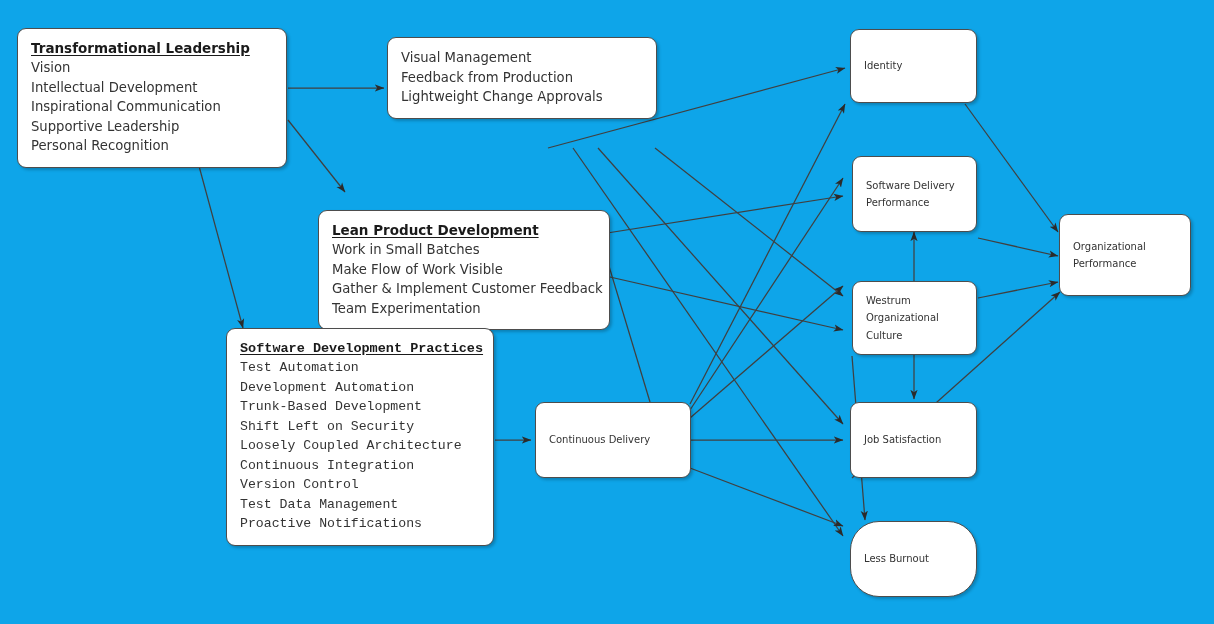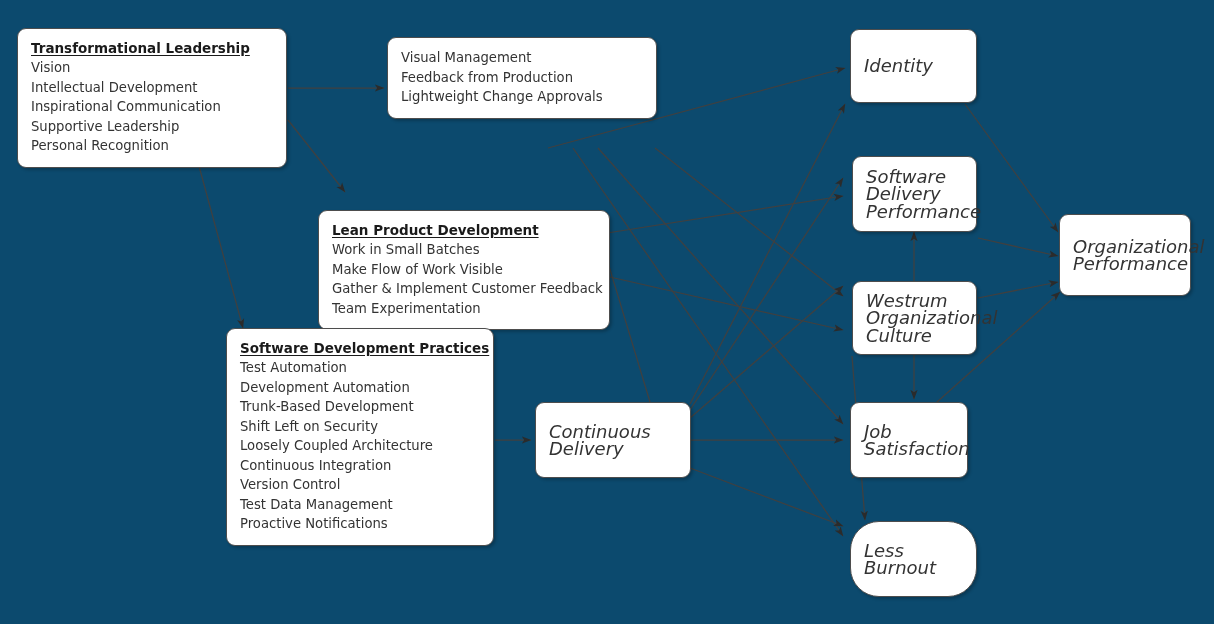--- a/index.html
+++ b/index.html
@@ -8,21 +8,21 @@
     background: #ffffff;
   }
   body {
     font-family: "DejaVu Sans", "Liberation Sans", sans-serif;
     -webkit-font-smoothing: antialiased;
   }
   #canvas {
     position: relative;
     width: 1214px;
     height: 624px;
-    background: #0c4a6e;
+    background: #0ea5e9;
     overflow: hidden;
   }
   #edges {
     position: absolute;
     left: 0;
     top: 0;
     width: 1214px;
     height: 624px;
     pointer-events: none;
   }
@@ -53,25 +53,24 @@
     line-height: 19.5px;
     white-space: nowrap;
   }
   .node.simple {
     display: flex;
     align-items: center;
     padding-left: 13px;
     padding-right: 8px;
   }
   .node.simple .simple-label {
-    font-size: 18px;
+    font-size: 10px;
     color: #333333;
     line-height: 17.5px;
     white-space: pre-line;
-    font-style: italic;
   }
 </style>
 </head>
 <body>
 
 <div id="canvas">
 
   <svg id="edges" viewBox="0 0 1214 624" xmlns="http://www.w3.org/2000/svg">
     <defs>
       <marker id="ah" markerWidth="10" markerHeight="8" refX="9.2" refY="4" orient="auto" markerUnits="userSpaceOnUse">
@@ -130,21 +129,21 @@
   </div>
 
   <div class="node list" style="left:318px; top:182px; width:292px;margin-top:28px;">
     <div class="node-title">Lean Product Development</div>
     <div class="node-item">Work in Small Batches</div>
     <div class="node-item">Make Flow of Work Visible</div>
     <div class="node-item">Gather &amp; Implement Customer Feedback</div>
     <div class="node-item">Team Experimentation</div>
   </div>
 
-  <div class="node list" style="left:226px; top:328px; width:268px;">
+  <div class="node list" style="left:226px; top:328px; width:268px;font-family:Liberation Mono, monospace;">
     <div class="node-title">Software Development Practices</div>
     <div class="node-item">Test Automation</div>
     <div class="node-item">Development Automation</div>
     <div class="node-item">Trunk-Based Development</div>
     <div class="node-item">Shift Left on Security</div>
     <div class="node-item">Loosely Coupled Architecture</div>
     <div class="node-item">Continuous Integration</div>
     <div class="node-item">Version Control</div>
     <div class="node-item">Test Data Management</div>
     <div class="node-item">Proactive Notifications</div>
@@ -162,21 +161,21 @@
     <div class="simple-label">Software Delivery
 Performance</div>
   </div>
 
   <div class="node simple" style="left:852px; top:281px; width:125px; height:74px;">
     <div class="simple-label">Westrum
 Organizational
 Culture</div>
   </div>
 
-  <div class="node simple" style="left:850px; top:402px; width:118px; height:76px;">
+  <div class="node simple" style="left:850px; top:402px; width:127px; height:76px;">
     <div class="simple-label">Job Satisfaction</div>
   </div>
 
   <div class="node simple" style="left:850px; top:521px; width:127px; height:76px;border-radius:29px;">
     <div class="simple-label">Less Burnout</div>
   </div>
 
   <div class="node simple" style="left:1059px; top:214px; width:132px; height:82px;">
     <div class="simple-label">Organizational
 Performance</div>

